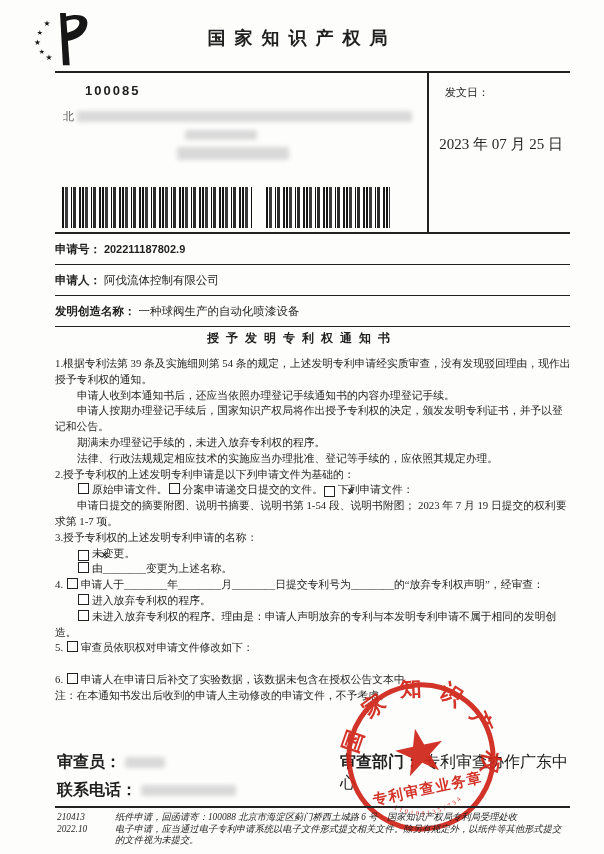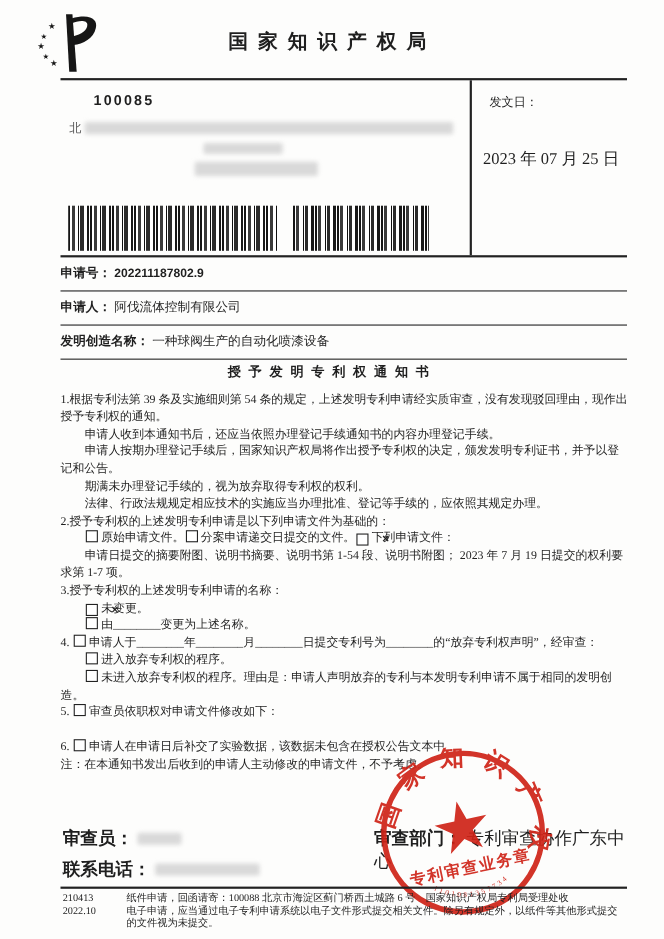--- a/index.html
+++ b/index.html
@@ -58,21 +58,21 @@
   .sign-line{margin-bottom:7px;}
   .dept{position:absolute;left:283px;top:0;}
   .blur-name{width:40px;height:11px;vertical-align:-1px;}
   .blur-phone{width:95px;height:11px;vertical-align:-1px;}
   
   .seal{position:absolute;left:342px;top:678px;width:158px;height:158px;
     transform:rotate(-12deg);opacity:.92;pointer-events:none;}
   
   .rule-footer{left:55px;top:806px;width:515px;height:1.6px;}
   .footer{position:absolute;left:57px;top:812px;width:513px;font-size:9.3px;line-height:11.5px;}
-  .f-row{display:flex;}
+  .f-row{display:flex;font-style:italic;}
   .f-code{width:58px;flex:0 0 58px;}
   .f-text{flex:1;}
 </style>
 </head>
 <body>
 
 <div class="page">
 
   <svg class="logo" viewBox="0 0 64 62">
     <path d="M31 3 L37 3 L41 57 L34 57 Z" fill="#161616"></path>
@@ -118,21 +118,21 @@
       <span>一种球阀生产的自动化喷漆设备</span>
     </div>
   </div>
 
   <div class="notice-title">授予发明专利权通知书</div>
 
   <div class="body-text">
       <div class="para">1.根据专利法第 39 条及实施细则第 54 条的规定，上述发明专利申请经实质审查，没有发现驳回理由，现作出授予专利权的通知。</div>
       <div class="para indent">申请人收到本通知书后，还应当依照办理登记手续通知书的内容办理登记手续。</div>
       <div class="para indent">申请人按期办理登记手续后，国家知识产权局将作出授予专利权的决定，颁发发明专利证书，并予以登记和公告。</div>
-      <div class="para indent">期满未办理登记手续的，视为放弃取得专利权的权利。</div>
+      <div class="para indent">期满未办理登记手续的，未进入放弃专利权的程序。</div>
       <div class="para indent">法律、行政法规规定相应技术的实施应当办理批准、登记等手续的，应依照其规定办理。</div>
       <div class="para">2.授予专利权的上述发明专利申请是以下列申请文件为基础的：</div>
       <div class="para indent"><span class="cb"></span>原始申请文件。<span class="cb"></span>分案申请递交日提交的文件。<span class="cb checked">✕</span>下列申请文件：</div>
       <div class="para indent">申请日提交的摘要附图、说明书摘要、说明书第 1-54 段、说明书附图； 2023 年 7 月 19 日提交的权利要求第 1-7 项。</div>
       <div class="para">3.授予专利权的上述发明专利申请的名称：</div>
       <div class="para indent"><span class="cb checked">✕</span>未变更。</div>
       <div class="para indent"><span class="cb"></span>由________变更为上述名称。</div>
       <div class="para">4. <span class="cb"></span>申请人于________年________月________日提交专利号为________的“放弃专利权声明”，经审查：</div>
       <div class="para indent"><span class="cb"></span>进入放弃专利权的程序。</div>
       <div class="para indent"><span class="cb"></span>未进入放弃专利权的程序。理由是：申请人声明放弃的专利与本发明专利申请不属于相同的发明创造。</div>

